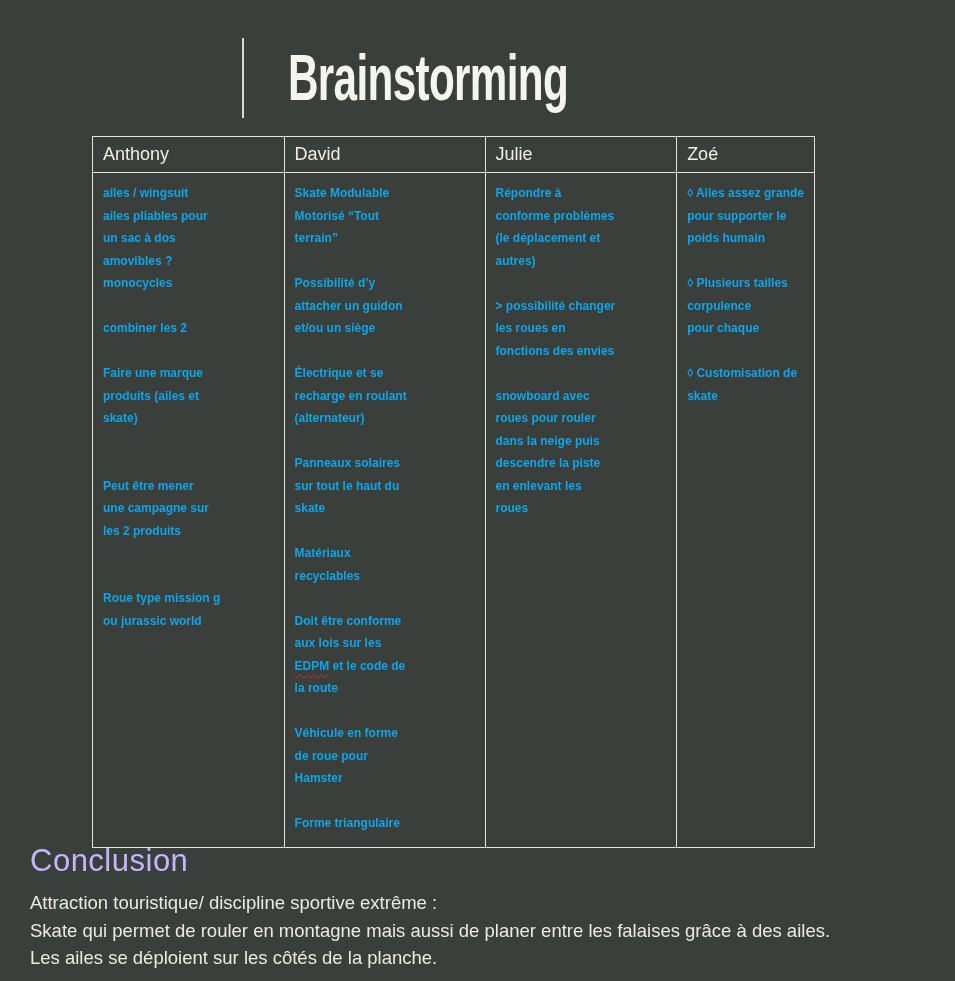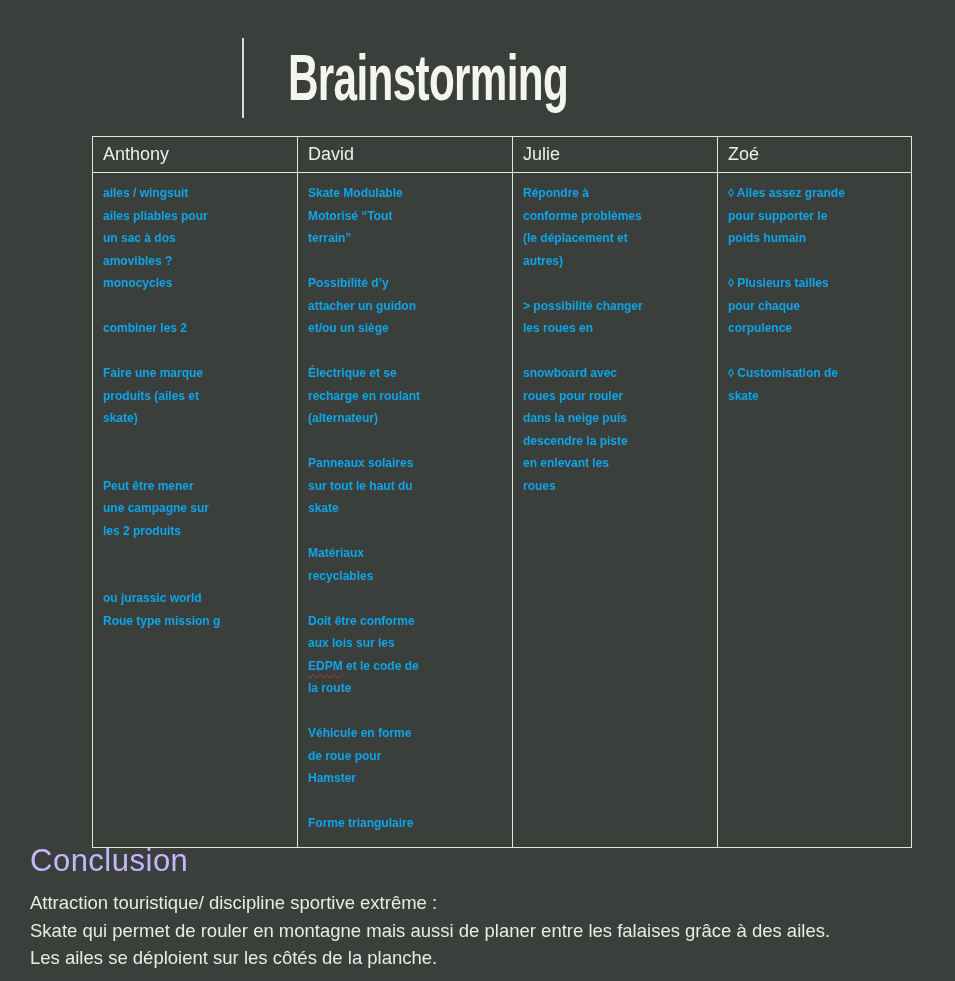--- a/index.html
+++ b/index.html
@@ -22,21 +22,21 @@
   }
   .doc-title{
     font-size:64px;font-weight:700;color:#f4f5ef;
     letter-spacing:-1px;white-space:nowrap;
     transform:scaleX(0.66);transform-origin:left center;
     line-height:1;
   }
 
   
   .btable{
-    position:absolute;left:92px;top:136px;width:820px;
+    position:absolute;left:92px;top:136px;width:723px;
     display:flex;
     border:1px solid #e3e6dc;
     box-sizing:border-box;
   }
   .bcol{box-sizing:border-box;}
   .bcol.c0{width:205px;}
   .bcol.c1{width:215px;}
   .bcol.c2{width:205px;}
   .bcol.c3{flex:1;}
   .bcol:not(:last-child){border-right:1px solid #e3e6dc;}
@@ -98,22 +98,22 @@
           <div class="cell-line">Faire une marque</div>
           <div class="cell-line">produits (ailes et</div>
           <div class="cell-line">skate)</div>
           <div class="cell-line">&nbsp;</div>
           <div class="cell-line">&nbsp;</div>
           <div class="cell-line">Peut être mener</div>
           <div class="cell-line">une campagne sur</div>
           <div class="cell-line">les 2 produits</div>
           <div class="cell-line">&nbsp;</div>
           <div class="cell-line">&nbsp;</div>
+          <div class="cell-line">Roue type mission g</div>
           <div class="cell-line">ou jurassic world</div>
-          <div class="cell-line">Roue type mission g</div>
         </div>
     </div>
 
     <div class="bcol c1">
       <div class="cell-header">David</div>
       <div class="cell-body">
           <div class="cell-line">Skate Modulable</div>
           <div class="cell-line">Motorisé “Tout</div>
           <div class="cell-line">terrain”</div>
           <div class="cell-line">&nbsp;</div>
@@ -148,40 +148,41 @@
     <div class="bcol c2">
       <div class="cell-header">Julie</div>
       <div class="cell-body">
           <div class="cell-line">Répondre à</div>
           <div class="cell-line">conforme problèmes</div>
           <div class="cell-line">(le déplacement et</div>
           <div class="cell-line">autres)</div>
           <div class="cell-line">&nbsp;</div>
           <div class="cell-line">&gt; possibilité changer</div>
           <div class="cell-line">les roues en</div>
+          <div class="cell-line">fonctions des envies</div>
           <div class="cell-line">&nbsp;</div>
           <div class="cell-line">snowboard avec</div>
           <div class="cell-line">roues pour rouler</div>
           <div class="cell-line">dans la neige puis</div>
           <div class="cell-line">descendre la piste</div>
           <div class="cell-line">en enlevant les</div>
           <div class="cell-line">roues</div>
         </div>
     </div>
 
     <div class="bcol c3">
       <div class="cell-header">Zoé</div>
       <div class="cell-body">
           <div class="cell-line">◊ Ailes assez grande</div>
           <div class="cell-line">pour supporter le</div>
           <div class="cell-line">poids humain</div>
           <div class="cell-line">&nbsp;</div>
           <div class="cell-line">◊ Plusieurs tailles</div>
+          <div class="cell-line">corpulence</div>
           <div class="cell-line">pour chaque</div>
-          <div class="cell-line">corpulence</div>
           <div class="cell-line">&nbsp;</div>
           <div class="cell-line">◊ Customisation de</div>
           <div class="cell-line">skate</div>
         </div>
     </div>
 
   </div>
 
   <div class="conclusion">
     <h2 class="conclusion-heading">Conclusion</h2>

